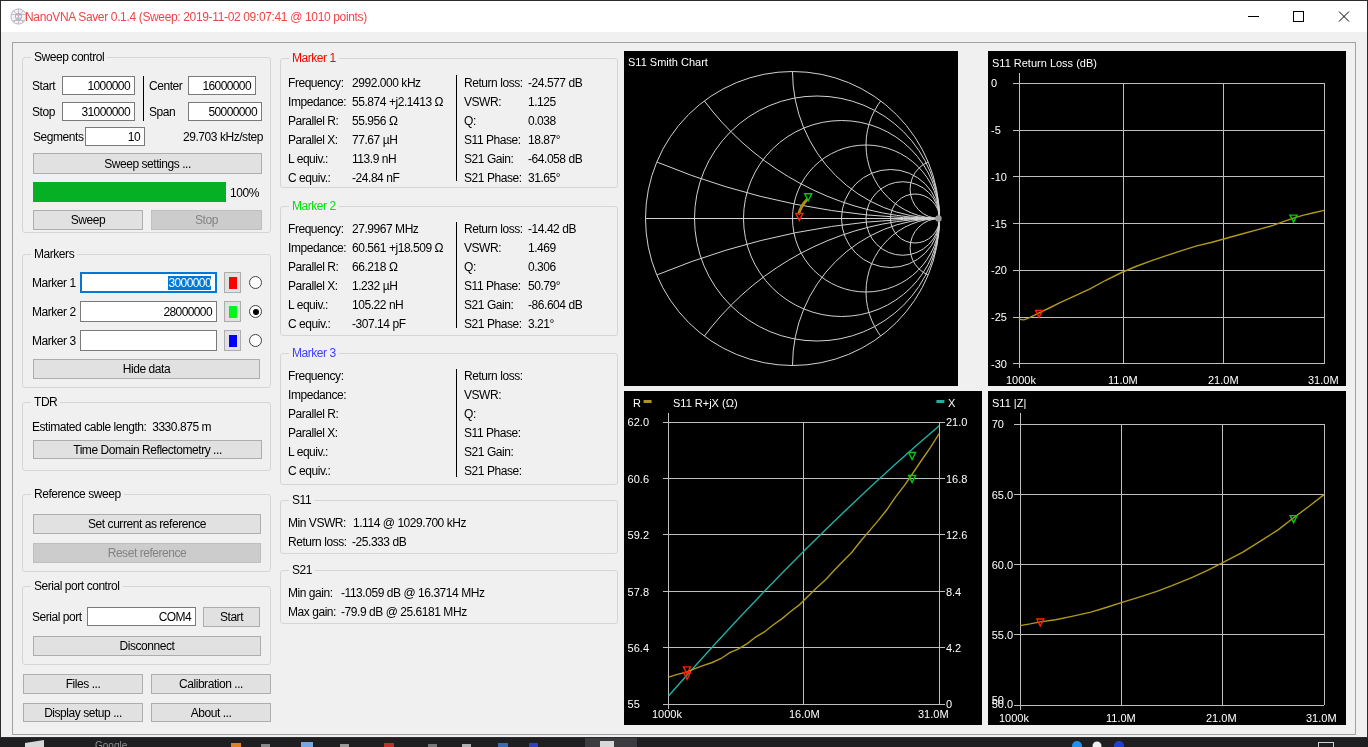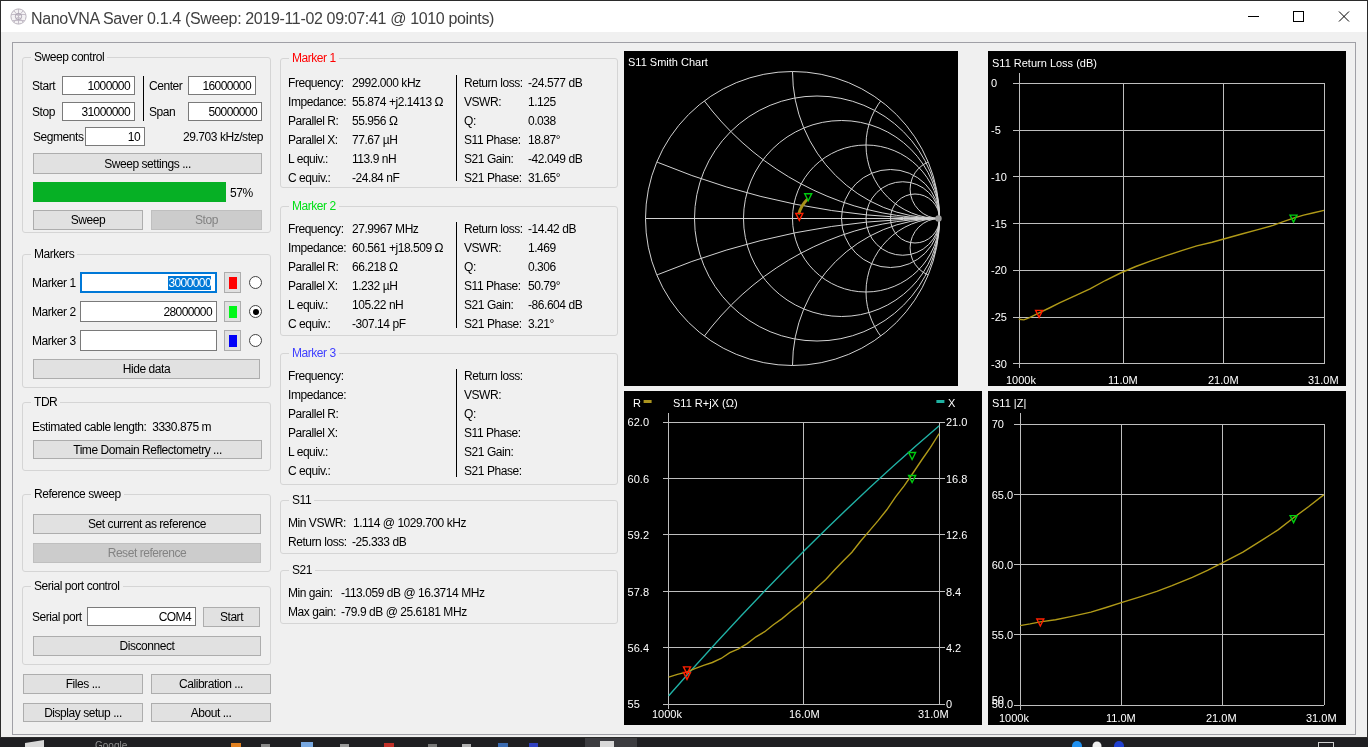--- a/index.html
+++ b/index.html
@@ -1,17 +1,17 @@
 <!DOCTYPE html>
 <html><head><meta charset="utf-8"><style>
 *{margin:0;padding:0;box-sizing:border-box}
 html,body{width:1368px;height:747px;overflow:hidden;background:#1f1f1f;font-family:"Liberation Sans",sans-serif}
 #win{position:absolute;left:0;top:0;width:1368px;height:738px;background:#f0f0f0;outline:1px solid #2b2b2b;outline-offset:-1px}
 #titlebar{position:absolute;left:1px;top:1px;width:1366px;height:31px;background:#ffffff}
-#title{position:absolute;left:30px;top:9px;font-size:16px;letter-spacing:-0.35px;color:#404040;white-space:nowrap}
+#title{position:absolute;left:24px;top:9px;font-size:12px;letter-spacing:-0.35px;color:#ef4444;white-space:nowrap}
 .cap{position:absolute;top:0;width:45px;height:31px}
 #frame{position:absolute;left:12px;top:42px;width:1344px;height:693px;border:1px solid #a0a0a6;background:#f0f0f0}
 .gb{position:absolute;border:1px solid #d5d5d5;border-radius:3px}
 .gl{position:absolute;top:-8px;left:8px;background:#f0f0f0;padding:0 3px;font-size:12px;letter-spacing:-0.45px;line-height:15px;color:#000;white-space:nowrap}
 .btn{position:absolute;background:#e1e1e1;border:1px solid #adadad;font-size:12px;letter-spacing:-0.45px;color:#000;text-align:right;display:flex;align-items:center;justify-content:center;white-space:nowrap}
 .btn.dis{background:#cccccc;border-color:#bfbfbf;color:#838383}
 .inp{position:absolute;background:#fff;border:1px solid #7a7a7a;font-size:12px;letter-spacing:-0.6px;color:#000;text-align:right;padding:0 4px;display:flex;align-items:center;justify-content:flex-end;white-space:nowrap}
 .lab{position:absolute;font-size:12px;letter-spacing:-0.45px;color:#000;white-space:nowrap}
 .radio{position:absolute;width:13px;height:13px;border:1px solid #424242;border-radius:50%;background:#fff}
 svg{position:absolute;display:block}
@@ -47,21 +47,21 @@
  <div class="lab" style="left:32px;top:105px">Stop</div>
  <div class="inp" style="left:62px;top:102px;width:73px;height:19px">31000000</div>
  <div class="lab" style="left:149px;top:105px">Span</div>
  <div class="inp" style="left:188px;top:102px;width:74px;height:19px">50000000</div>
  <div style="position:absolute;left:143px;top:76px;width:1px;height:45px;background:#000"></div>
  <div class="lab" style="left:33px;top:130px">Segments</div>
  <div class="inp" style="left:85px;top:127px;width:60px;height:19px">10</div>
  <div class="lab" style="left:183px;top:130px">29.703 kHz/step</div>
  <div class="btn" style="left:33px;top:153px;width:229px;height:21px">Sweep settings ...</div>
  <div style="position:absolute;left:33px;top:182px;width:193px;height:20px;background:#06b025"></div>
- <div class="lab" style="left:230px;top:186px">57%</div>
+ <div class="lab" style="left:230px;top:186px">100%</div>
  <div class="btn" style="left:33px;top:210px;width:110px;height:20px">Sweep</div>
  <div class="btn dis" style="left:151px;top:210px;width:111px;height:20px">Stop</div>
 
  <div class="gb" style="left:22px;top:254px;width:249px;height:134px">
       <span class="gl">Markers</span>
     </div>
  <div class="lab" style="left:32px;top:276px">Marker 1</div>
  <div class="inp" style="left:80px;top:272px;width:137px;height:21px;border:2px solid #0078d7;justify-content:flex-end">
       <span style="background:#0078d7;color:#fff">3000000</span>
     </div>
@@ -128,21 +128,21 @@
     <div class="lab" style="left:352px;top:171px">-24.84 nF</div>
  <div class="lab" style="left:464px;top:76px">Return loss:</div>
     <div class="lab" style="left:528px;top:76px">-24.577 dB</div>
  <div class="lab" style="left:464px;top:95px">VSWR:</div>
     <div class="lab" style="left:528px;top:95px">1.125</div>
  <div class="lab" style="left:464px;top:114px">Q:</div>
     <div class="lab" style="left:528px;top:114px">0.038</div>
  <div class="lab" style="left:464px;top:133px">S11 Phase:</div>
     <div class="lab" style="left:528px;top:133px">18.87°</div>
  <div class="lab" style="left:464px;top:152px">S21 Gain:</div>
-    <div class="lab" style="left:528px;top:152px">-42.049 dB</div>
+    <div class="lab" style="left:528px;top:152px">-64.058 dB</div>
  <div class="lab" style="left:464px;top:171px">S21 Phase:</div>
     <div class="lab" style="left:528px;top:171px">31.65°</div>
 
  <div class="gb" style="left:280px;top:206px;width:338px;height:130px">
       <span class="gl" style="color:#00e016">Marker 2</span>
     </div>
  <div style="position:absolute;left:456px;top:222px;width:1px;height:106px;background:#000"></div>
  <div class="lab" style="left:288px;top:222px">Frequency:</div>
     <div class="lab" style="left:352px;top:222px">27.9967 MHz</div>
  <div class="lab" style="left:288px;top:241px">Impedance:</div>

